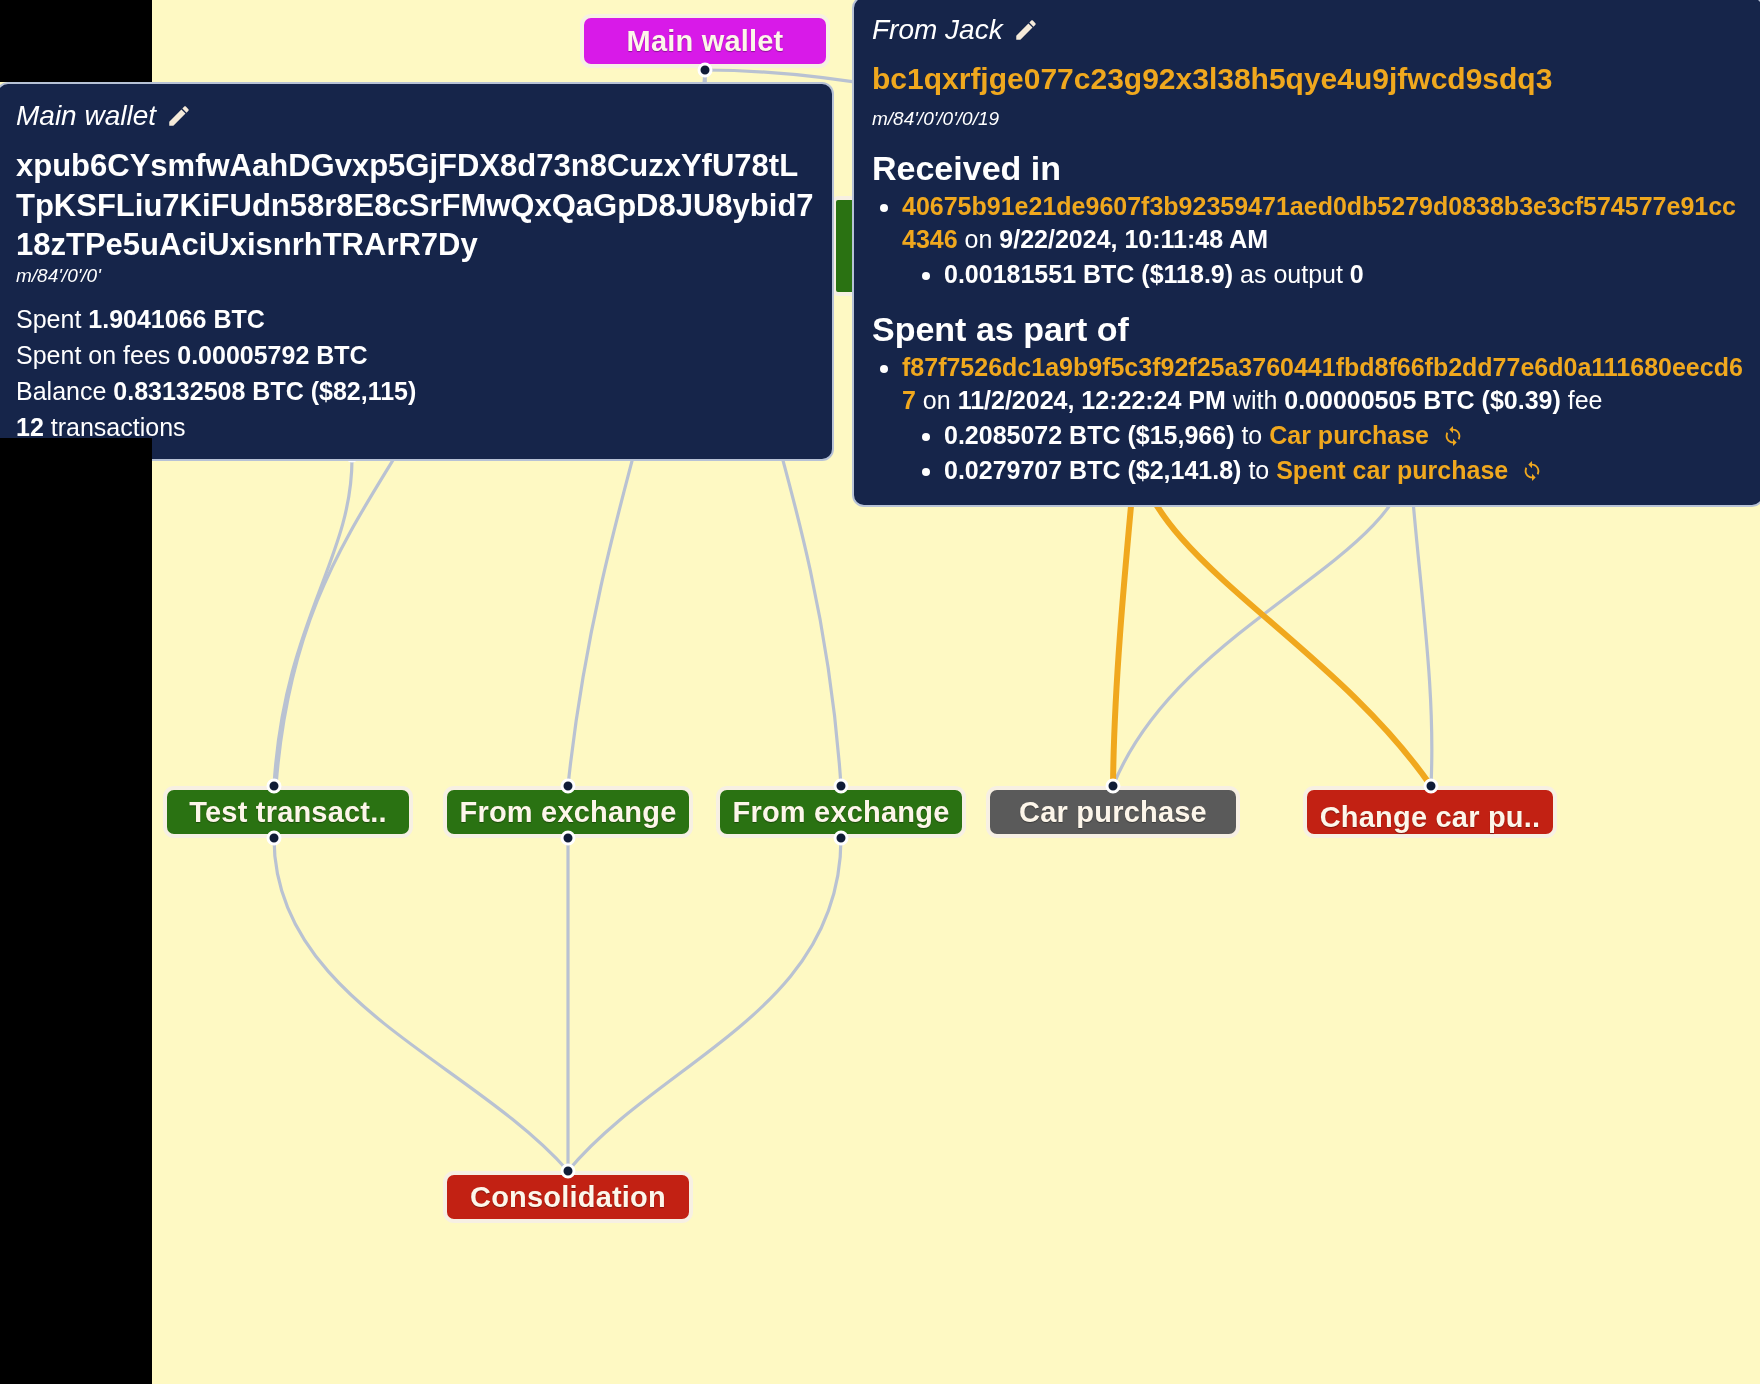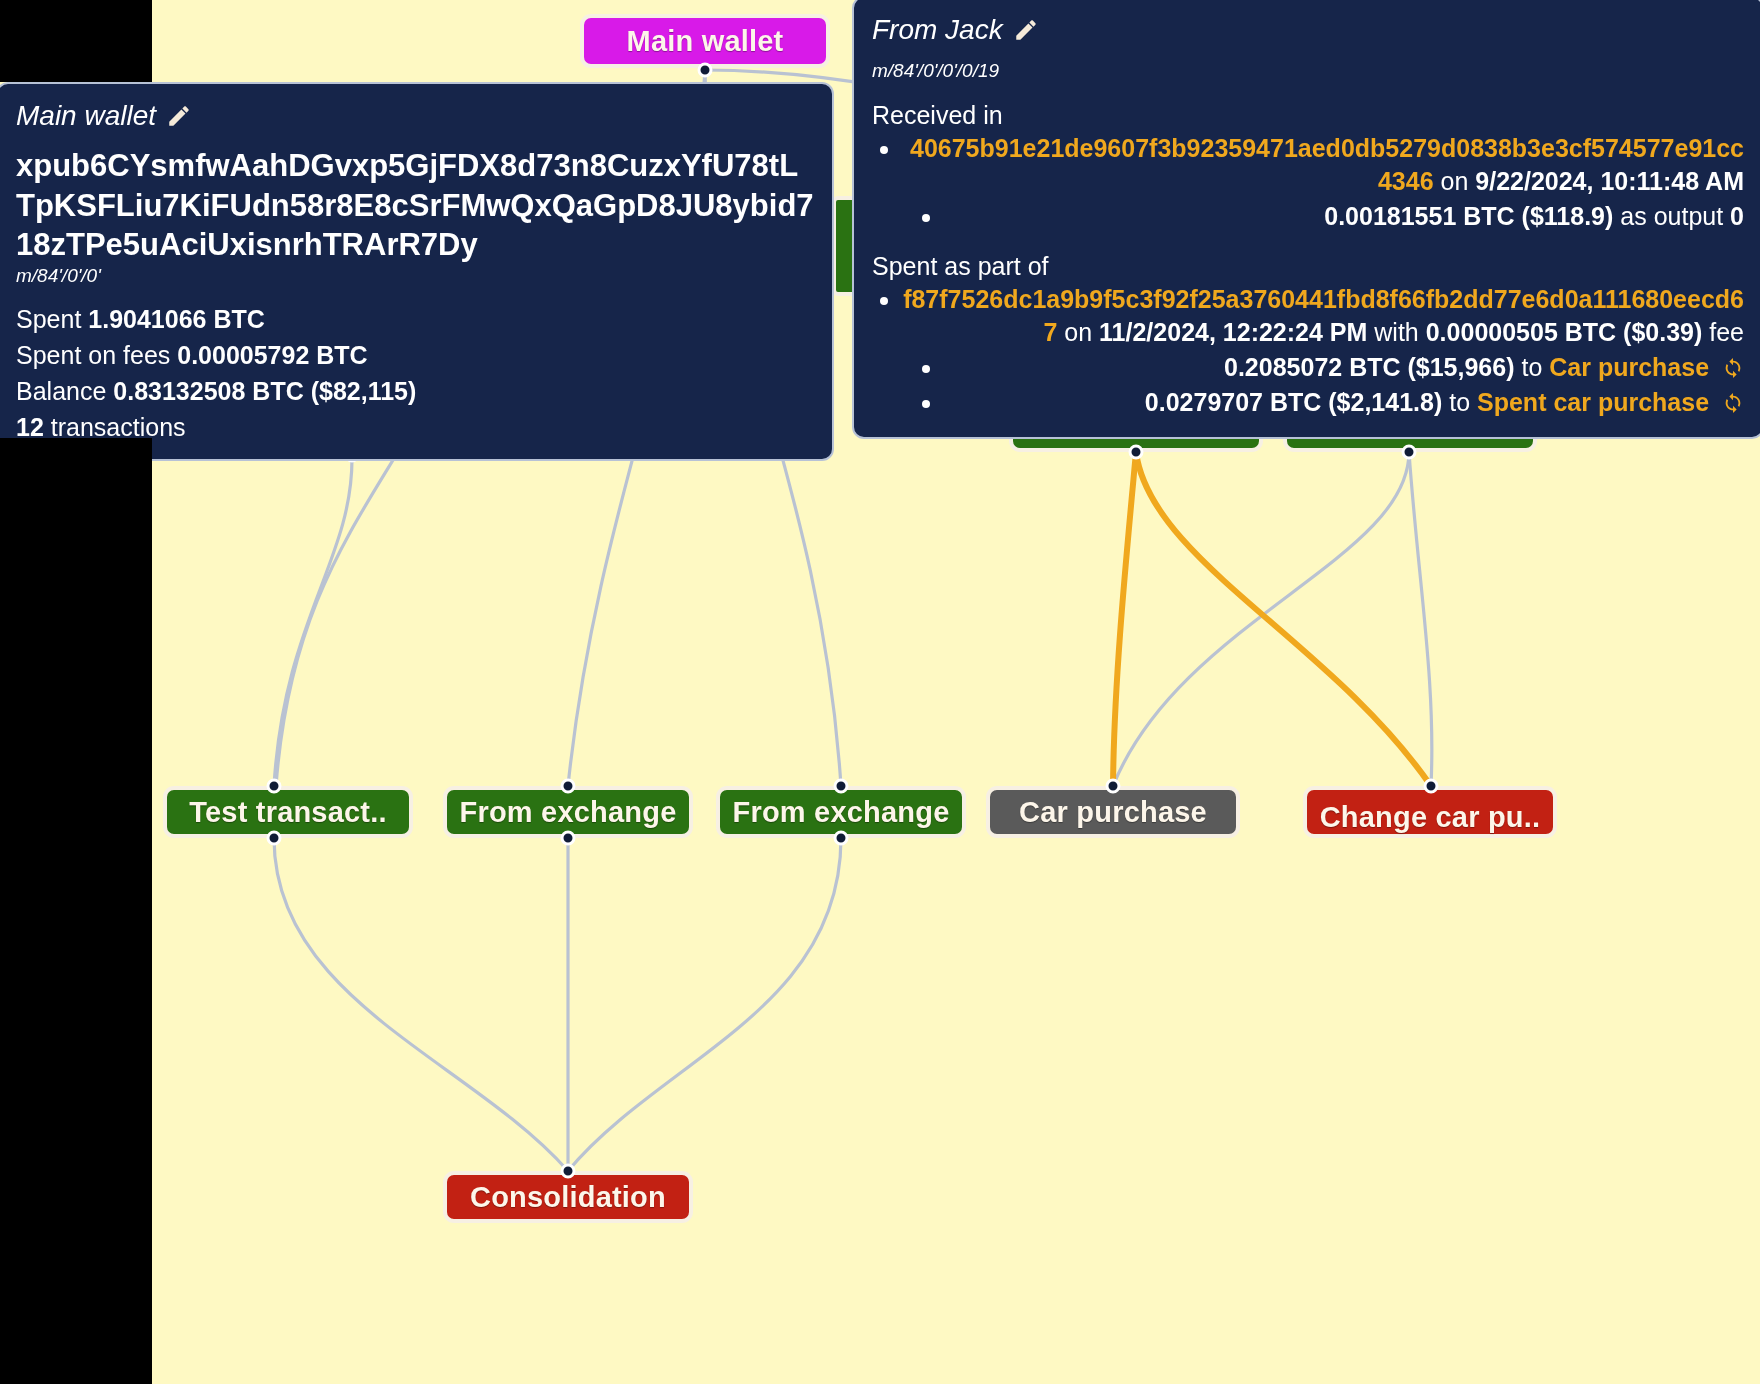--- a/index.html
+++ b/index.html
@@ -74,22 +74,22 @@
     font-size:31px;font-weight:bold;line-height:1.28;
     word-break:break-all;color:#ffffff;margin-bottom:0;
   }
   .addr-orange{
     font-size:30px;font-weight:bold;line-height:1.25;
     word-break:break-all;color:#f0a81e;margin-bottom:10px;
   }
   .deriv{font-style:italic;font-size:19px;margin-bottom:14px;color:#ffffff;}
   .stats{font-size:25px;line-height:1.44;}
   .stats b{font-weight:bold;}
-  .sec-title{font-size:25px;margin:19px 0 2px 0;}
-  ul.lvl1{margin:0 0 4px 0;padding-left:30px;list-style:disc;text-align:right;}
+  .sec-title{font-size:34px;margin:19px 0 2px 0;font-weight:bold;}
+  ul.lvl1{margin:0 0 4px 0;padding-left:30px;list-style:disc;}
   ul.lvl2{margin:0 0 2px 0;padding-left:42px;list-style:disc;}
   ul.lvl1>li, ul.lvl2>li{font-size:25px;line-height:1.32;margin:2px 0;}
   .txid{color:#f0a81e;font-weight:bold;word-break:break-all;}
   .lbl-orange{color:#f0a81e;font-weight:bold;}
   .muted{color:#ffffff;font-weight:normal;}
   .recycle{display:inline-block;width:22px;height:22px;vertical-align:-3px;margin-left:6px;}
 
   #panel-wallet{left:-4px;top:82px;width:838px;}
   #panel-addr{left:852px;top:-4px;width:912px;}
 </style>
@@ -218,20 +218,21 @@
 
   <div class="panel" id="panel-addr">
     <div class="pname">
       <span>From Jack</span>
       <span class="pencil">
         <svg viewBox="0 0 24 24" width="26" height="26">
             <path d="M3 17.2V21h3.8L18 9.8 14.2 6 3 17.2zM20.7 7.1c.4-.4.4-1 0-1.4l-2.4-2.4c-.4-.4-1-.4-1.4 0l-1.8 1.8L18.9 8.9l1.8-1.8z" fill="#f5ead9"></path>
           </svg>
       </span>
     </div>
+    <div class="addr-orange">bc1qxrfjge077c23g92x3l38h5qye4u9jfwcd9sdq3</div>
     <div class="deriv">m/84'/0'/0'/0/19</div>
 
     <div class="sec-title">Received in</div>
     <ul class="lvl1">
       <li>
         <span class="txid">40675b91e21de9607f3b92359471aed0db5279d0838b3e3cf574577e91cc4346</span>
         <span class="muted">on</span>
         <b>9/22/2024, 10:11:48 AM</b>
         <ul class="lvl2">
           <li>

